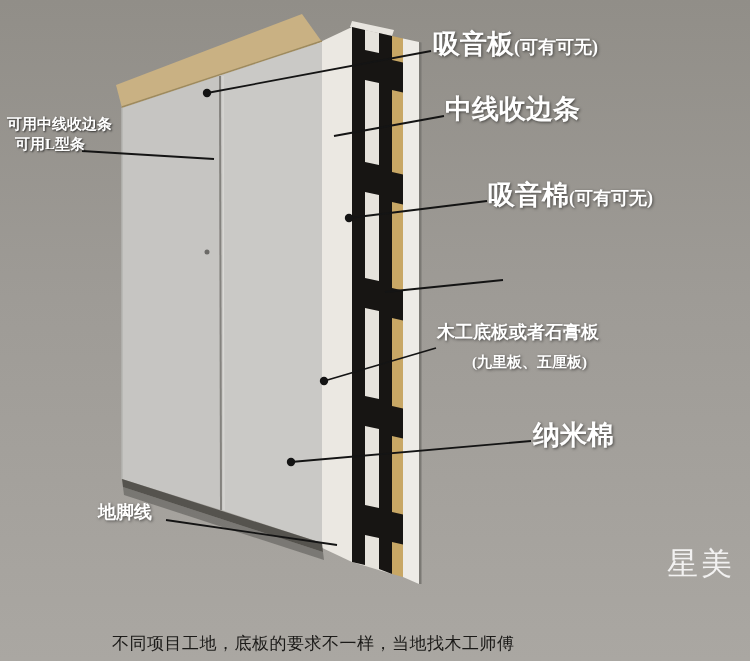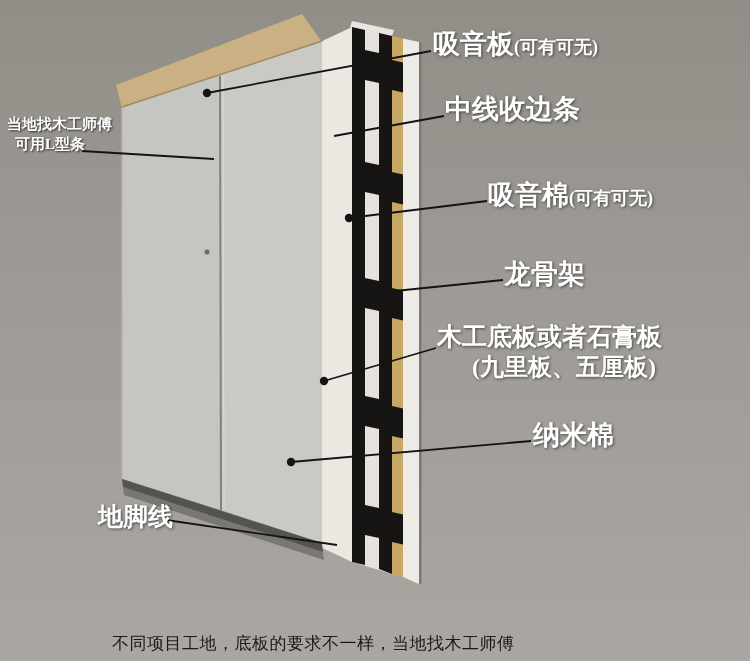--- a/index.html
+++ b/index.html
@@ -13,22 +13,22 @@
   .stage svg{position:absolute;left:0;top:0;}
   .lbl{
     position:absolute;
     color:#ffffff;
     font-weight:700;
     white-space:nowrap;
     text-shadow:1px 1px 3px rgba(0,0,0,.55);
     line-height:1.1;
   }
   .lbl-lg{font-size:27px;}
-  .lbl-md{font-size:25px;}
-  .lbl-sm{font-size:24px;}
+  .lbl-md{font-size:18px;}
+  .lbl-sm{font-size:15px;}
   .lbl-xs{font-size:15px; text-shadow:1px 1px 2px rgba(0,0,0,.7);}
   .sub{font-size:18px;font-weight:700;}
   .notes{
     position:absolute;
     color:#1716144;
     color:#1b1a18;
     font-size:17px;
     line-height:23px;
     letter-spacing:.5px;
     font-weight:500;
@@ -121,44 +121,42 @@
   </div>
 
   <div class="lbl lbl-lg" style="left:488px;top:181px">
     <span>吸音棉</span><span class="sub">(可有可无)</span>
   </div>
 
   <div class="lbl lbl-lg" style="left:445px;top:95px">
     <span>中线收边条</span>
   </div>
 
-  <div class="lbl lbl-lg" style="left:504px;top:260px">
-    <span>龙骨架</span>
-  </div>
 
   <div class="lbl lbl-md" style="left:437px;top:323px">
     <span>木工底板或者石膏板</span>
   </div>
   <div class="lbl lbl-sm" style="left:472px;top:354px">
     <span>(九里板、五厘板)</span>
   </div>
 
   <div class="lbl lbl-lg" style="left:533px;top:421px">
     <span>纳米棉</span>
   </div>
 
   <div class="lbl lbl-md" style="left:98px;top:503px">
     <span>地脚线</span>
   </div>
 
   <div class="lbl lbl-xs" style="left:7px;top:116px">
-    <span>当地找木工师傅</span>
+    <span>可用中线收边条</span>
   </div>
   <div class="lbl lbl-xs" style="left:15px;top:136px">
     <span>可用L型条</span>
   </div>
 
   <div class="notes" style="left:112px;top:632px">
     <div>不同项目工地，底板的要求不一样，当地找木工师傅</div>
   </div>
 
+  <div class="watermark">星美</div>
 
 </div>
 
 </body></html>

